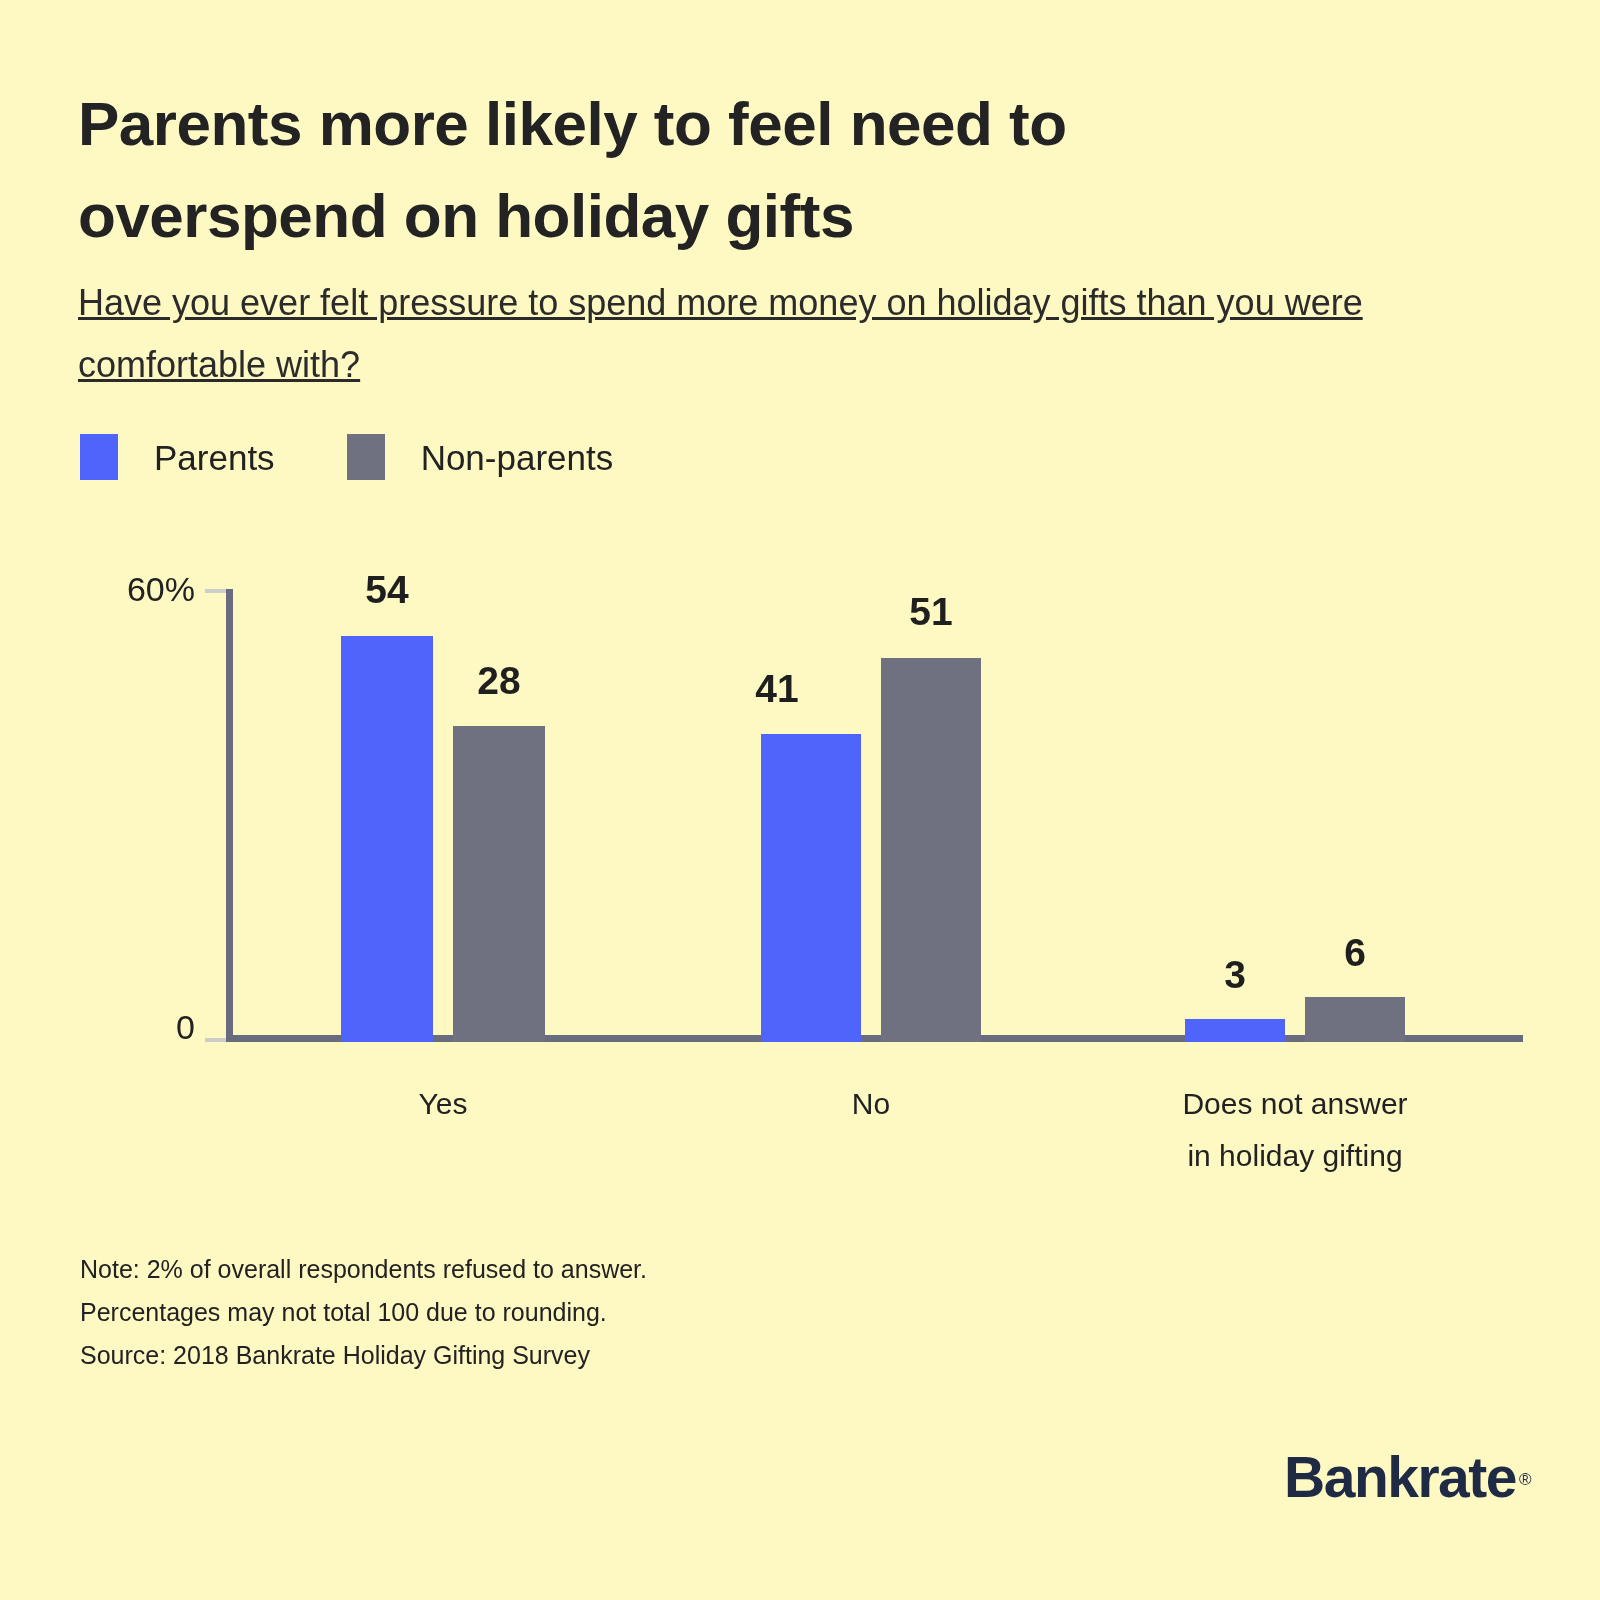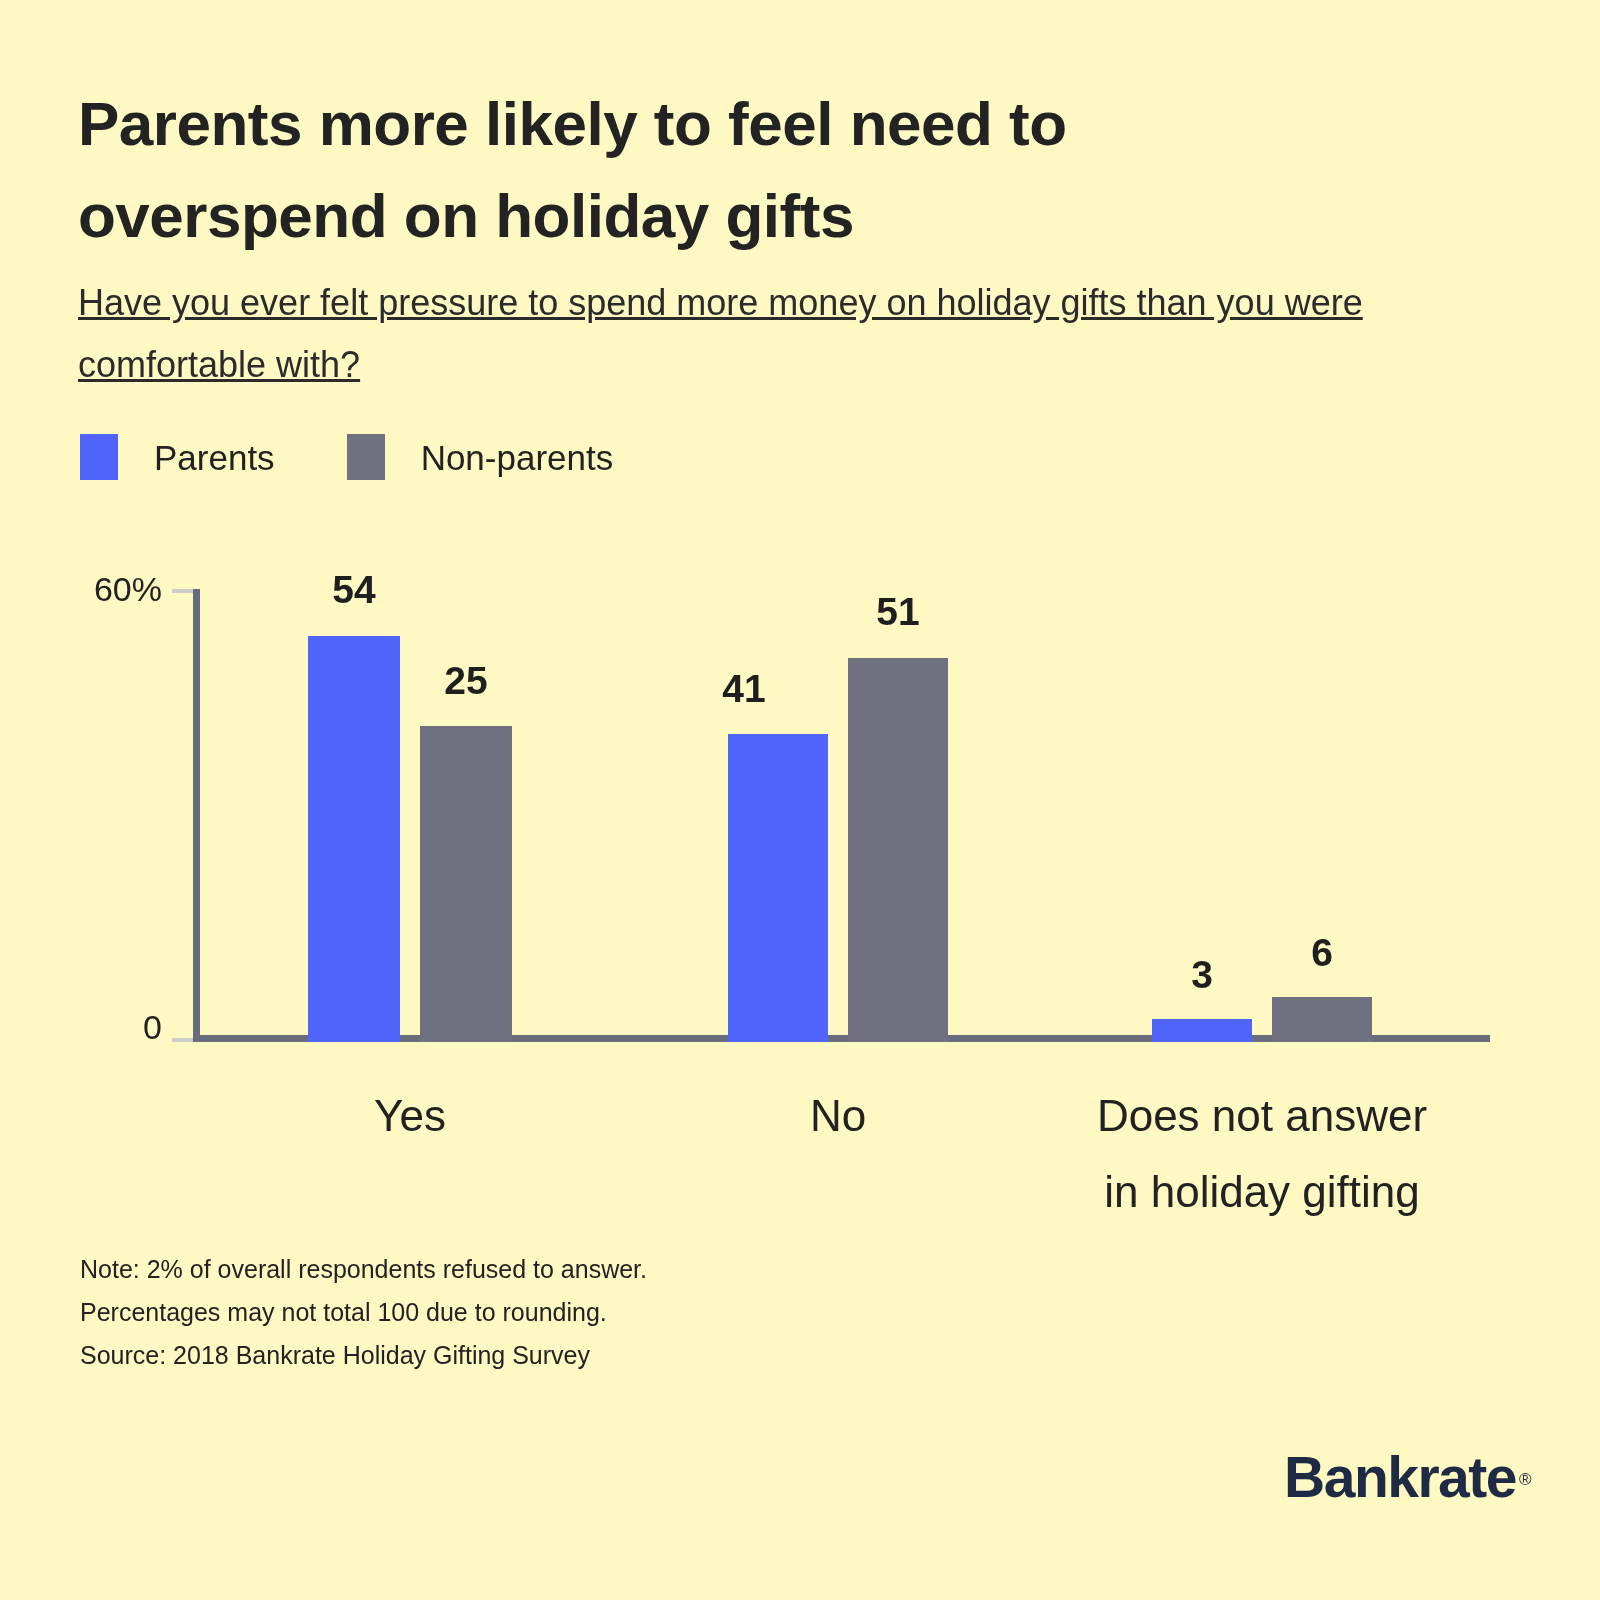--- a/index.html
+++ b/index.html
@@ -77,21 +77,21 @@
 
   
   .chart {
     position: absolute;
     left: 0;
     top: 0;
     width: 1600px;
     height: 1600px;
     pointer-events: none;
   }
-  .chart-layer { position: absolute; inset: 0; }
+  .chart-layer { position: absolute; inset: 0; margin-left: 33px; }
 
   .y-tick-label {
     position: absolute;
     font-size: 34px;
     color: #222222;
     text-align: right;
     width: 120px;
     line-height: 1;
   }
   .y-tick-top { left: 42px; top: 572px; }
@@ -131,21 +131,21 @@
     position: absolute;
     font-size: 39px;
     font-weight: 700;
     color: #1f1f1f;
     text-align: center;
     line-height: 1;
   }
 
   .cat-label {
     position: absolute;
-    font-size: 44px;
+    font-size: 30px;
     color: #222222;
     text-align: center;
     line-height: 1.72;
     white-space: pre-line;
   }
 
   
   .notes {
     position: absolute;
     left: 80px;
@@ -206,21 +206,21 @@
       <div class="axis-y"></div>
       <div class="axis-x"></div>
     </div>
 
     <div class="chart-layer">
 
       <div class="bar" style="left:308px; width:92px; height:406px; background:#4f64fb;"></div>
       <div class="bar-value" style="left:304px; top:570px; width:100px;">54</div>
 
       <div class="bar" style="left:420px; width:92px; height:316px; background:#6f7180;"></div>
-      <div class="bar-value" style="left:416px; top:661px; width:100px;">25</div>
+      <div class="bar-value" style="left:416px; top:661px; width:100px;">28</div>
 
       <div class="bar" style="left:728px; width:100px; height:308px; background:#4f64fb;"></div>
       <div class="bar-value" style="left:694px; top:669px; width:100px;">41</div>
 
       <div class="bar" style="left:848px; width:100px; height:384px; background:#6f7180;"></div>
       <div class="bar-value" style="left:848px; top:592px; width:100px;">51</div>
 
       <div class="bar" style="left:1152px; width:100px; height:23px; background:#4f64fb;"></div>
       <div class="bar-value" style="left:1152px; top:955px; width:100px;">3</div>
 

